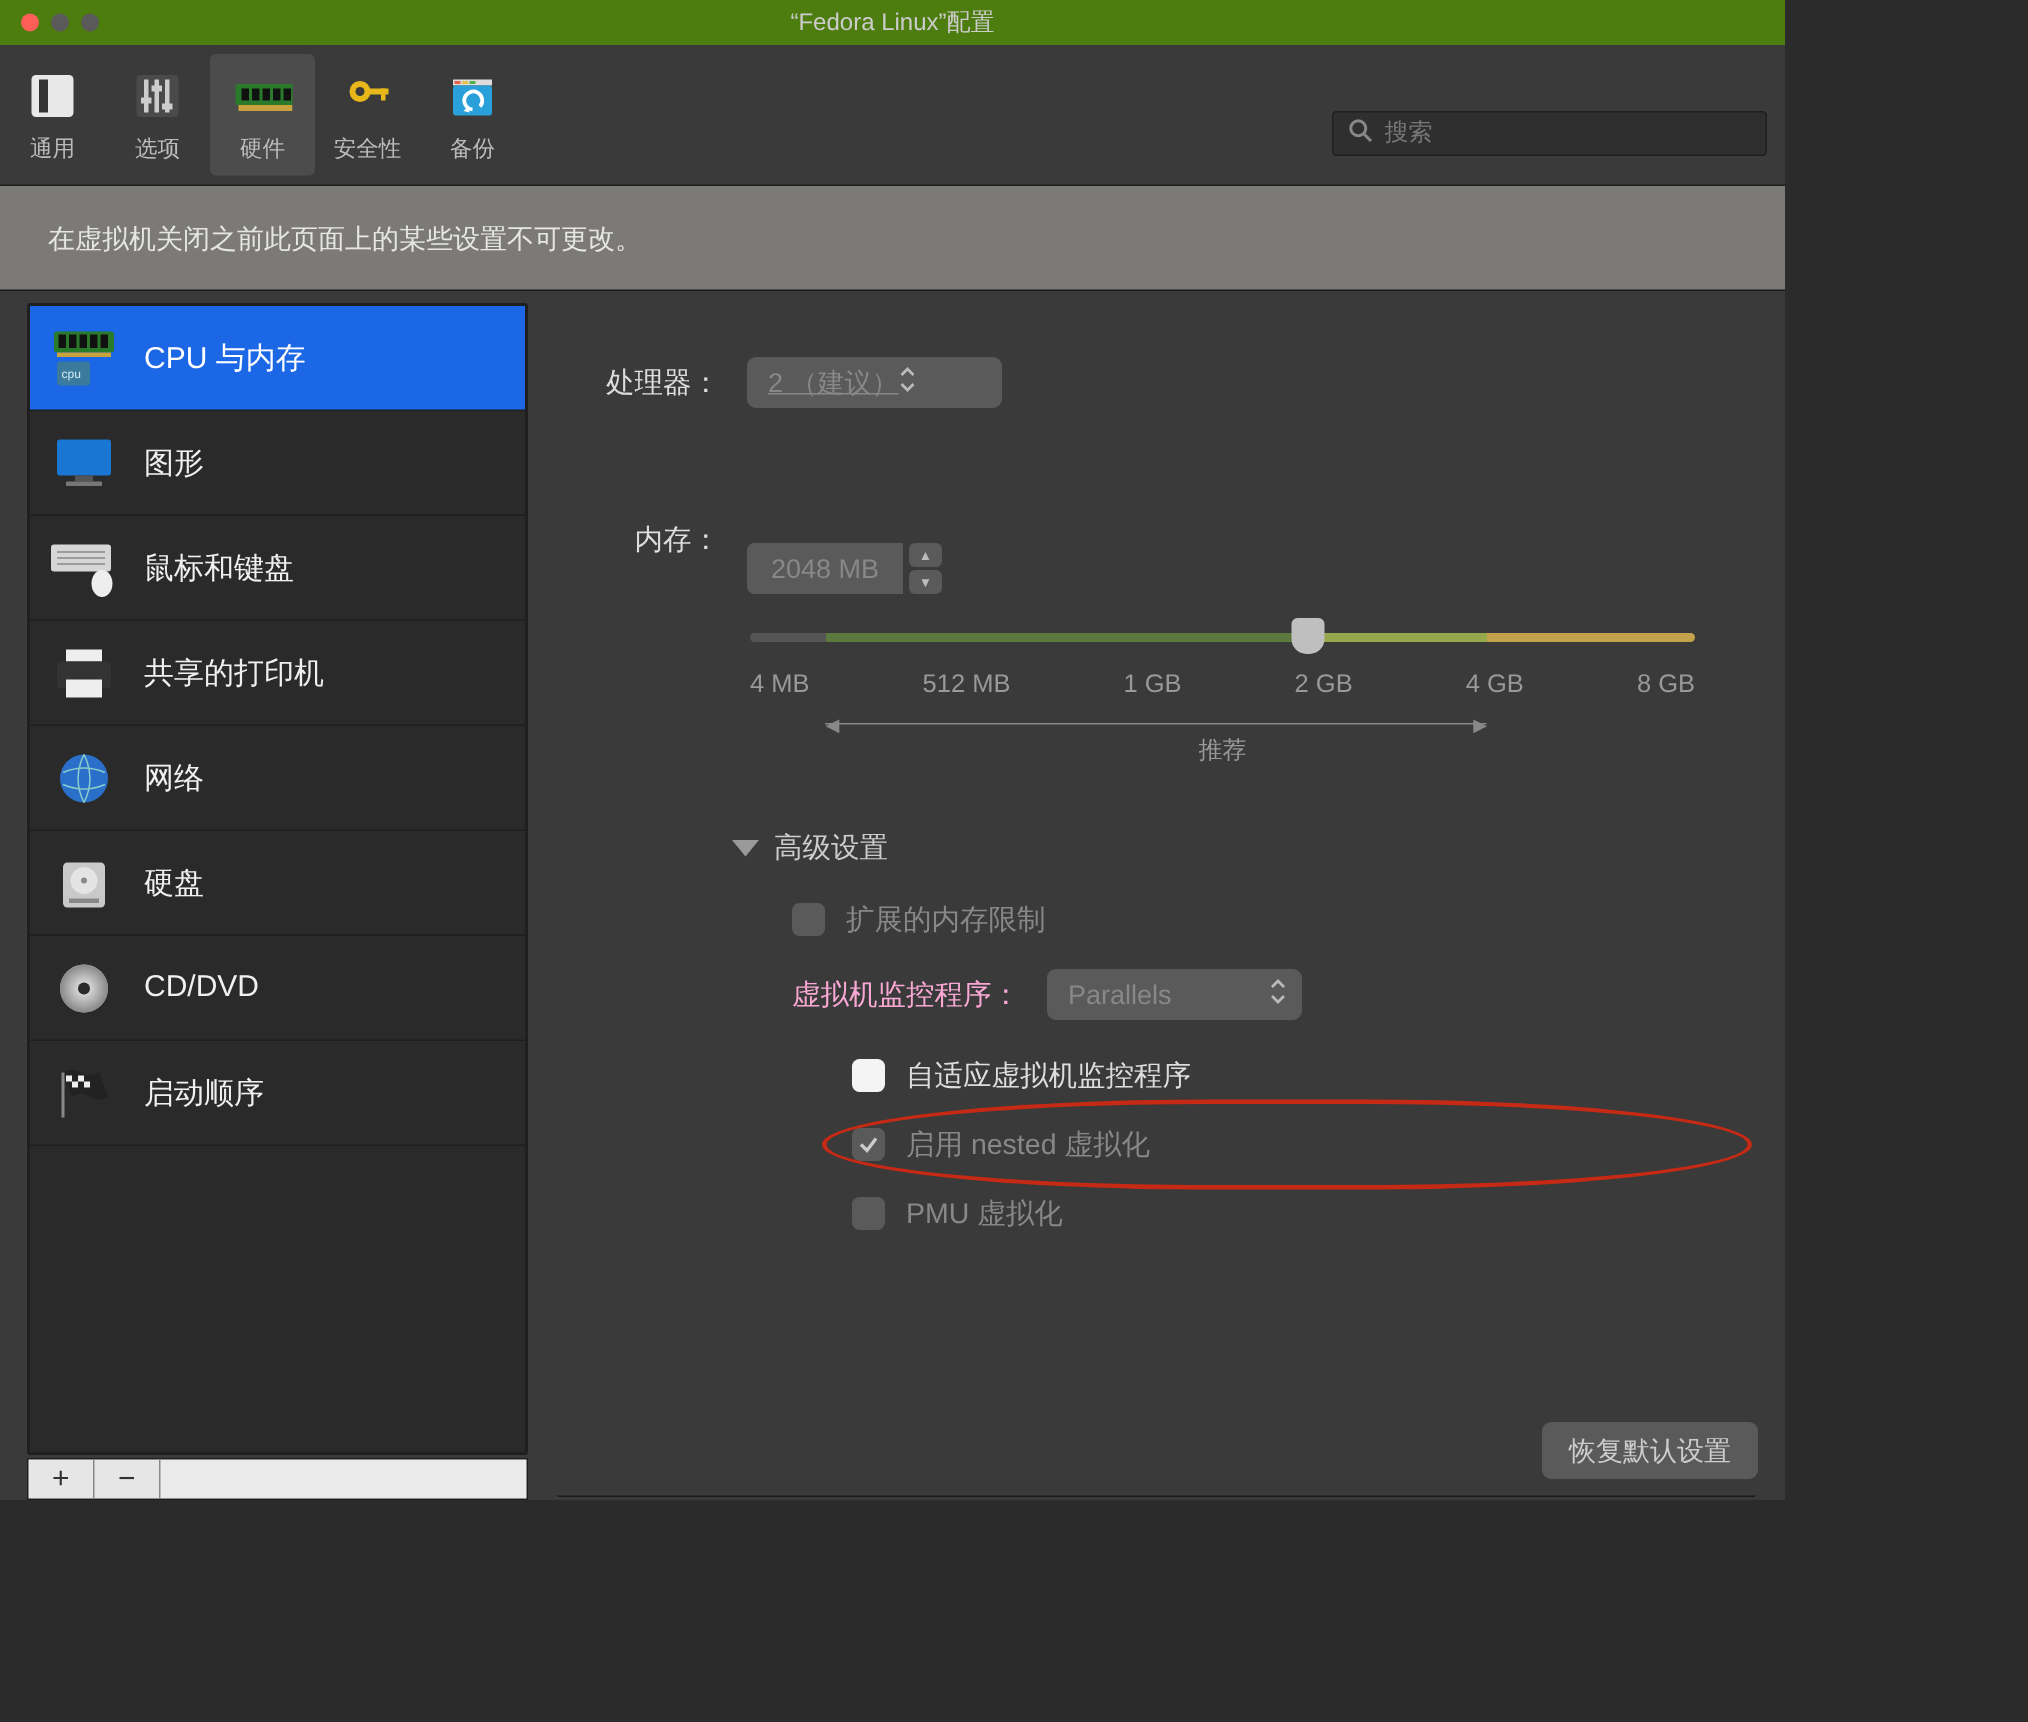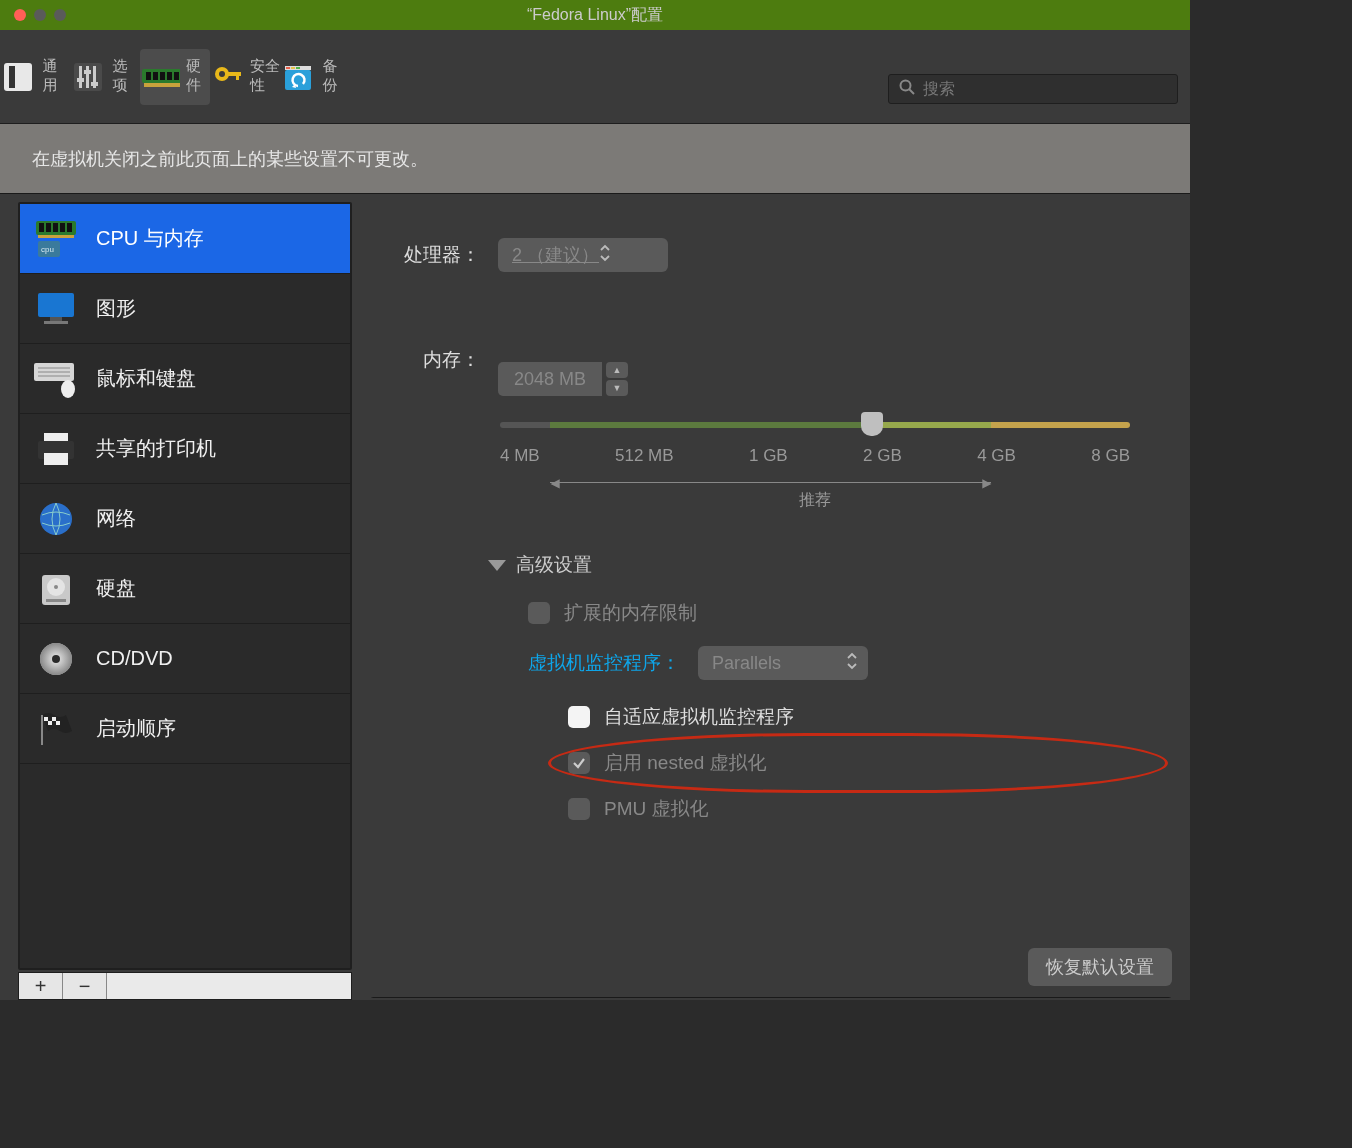--- a/index.html
+++ b/index.html
@@ -34,21 +34,21 @@
   .toolbar {
     height: 94px;
     background: #3a3a3a;
     display: flex;
     align-items: center;
     border-bottom: 1px solid #1e1e1e;
     position: relative;
   }
   .tb-item {
     width: 70px;
-    display: flex; 
+    display: flex; flex-direction: column; align-items: center;
     gap: 6px;
     cursor: pointer;
     color: #bbb;
     font-size: 15px;
     padding: 8px 0;
   }
   .tb-item.active {
     background: #4c4c4c;
     border-radius: 4px;
   }
@@ -229,21 +229,21 @@
   .chk {
     width:22px;height:22px;border-radius:5px;
     background:#5a5a5a; display:flex;align-items:center;justify-content:center;
     flex-shrink:0;
   }
   .chk.white { background:#f4f4f4; }
   .chk.on { background:#5a5a5a; }
   .chk svg { width:14px;height:14px; }
 
   .hv-row { display:flex; align-items:center; gap:18px; margin: 10px 0 14px 0; }
-  .hv-lbl { color:#0ea5e9; font-size:19px;font-family:Liberation Serif, serif; }
+  .hv-lbl { color:#f9a8d4; font-size:19px;font-family:Liberation Serif, serif; }
   .hv-select {
     width:170px;height:34px;border-radius:6px;
     background:#5a5a5a;display:flex;align-items:center;
     justify-content:space-between;padding:0 10px 0 14px;color:#888;font-size:18px;
   }
 
   .circled {
     position: relative;
   }
   .circled::after {

